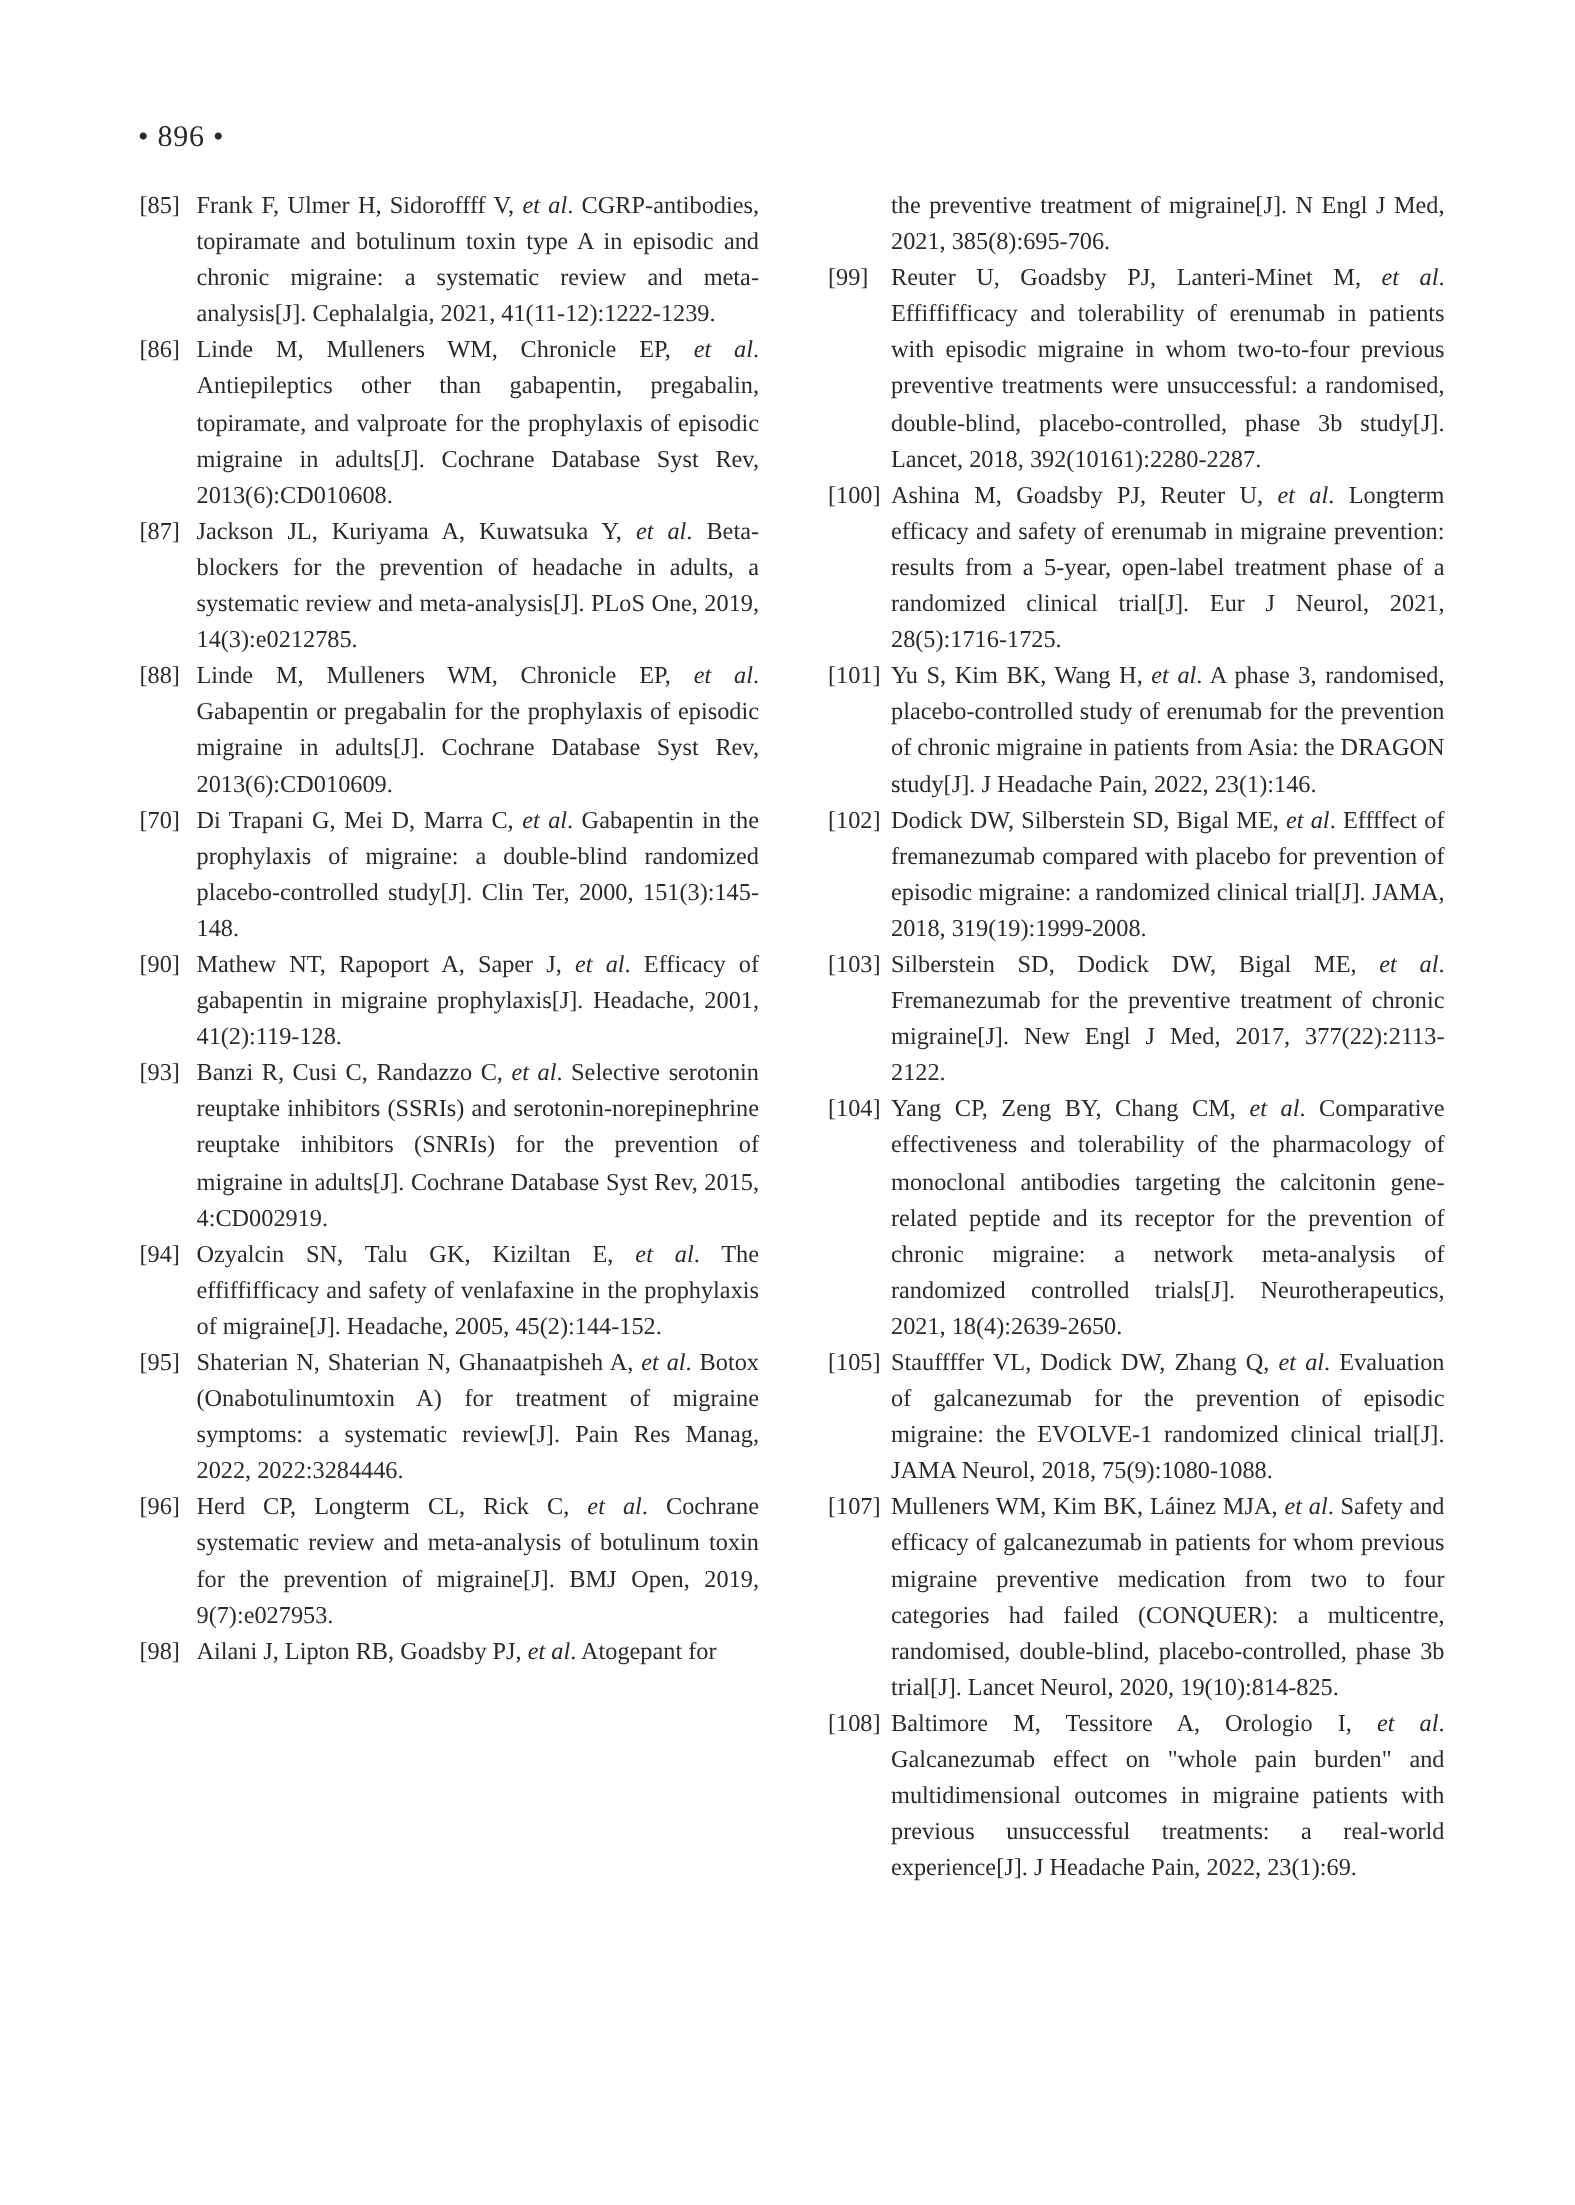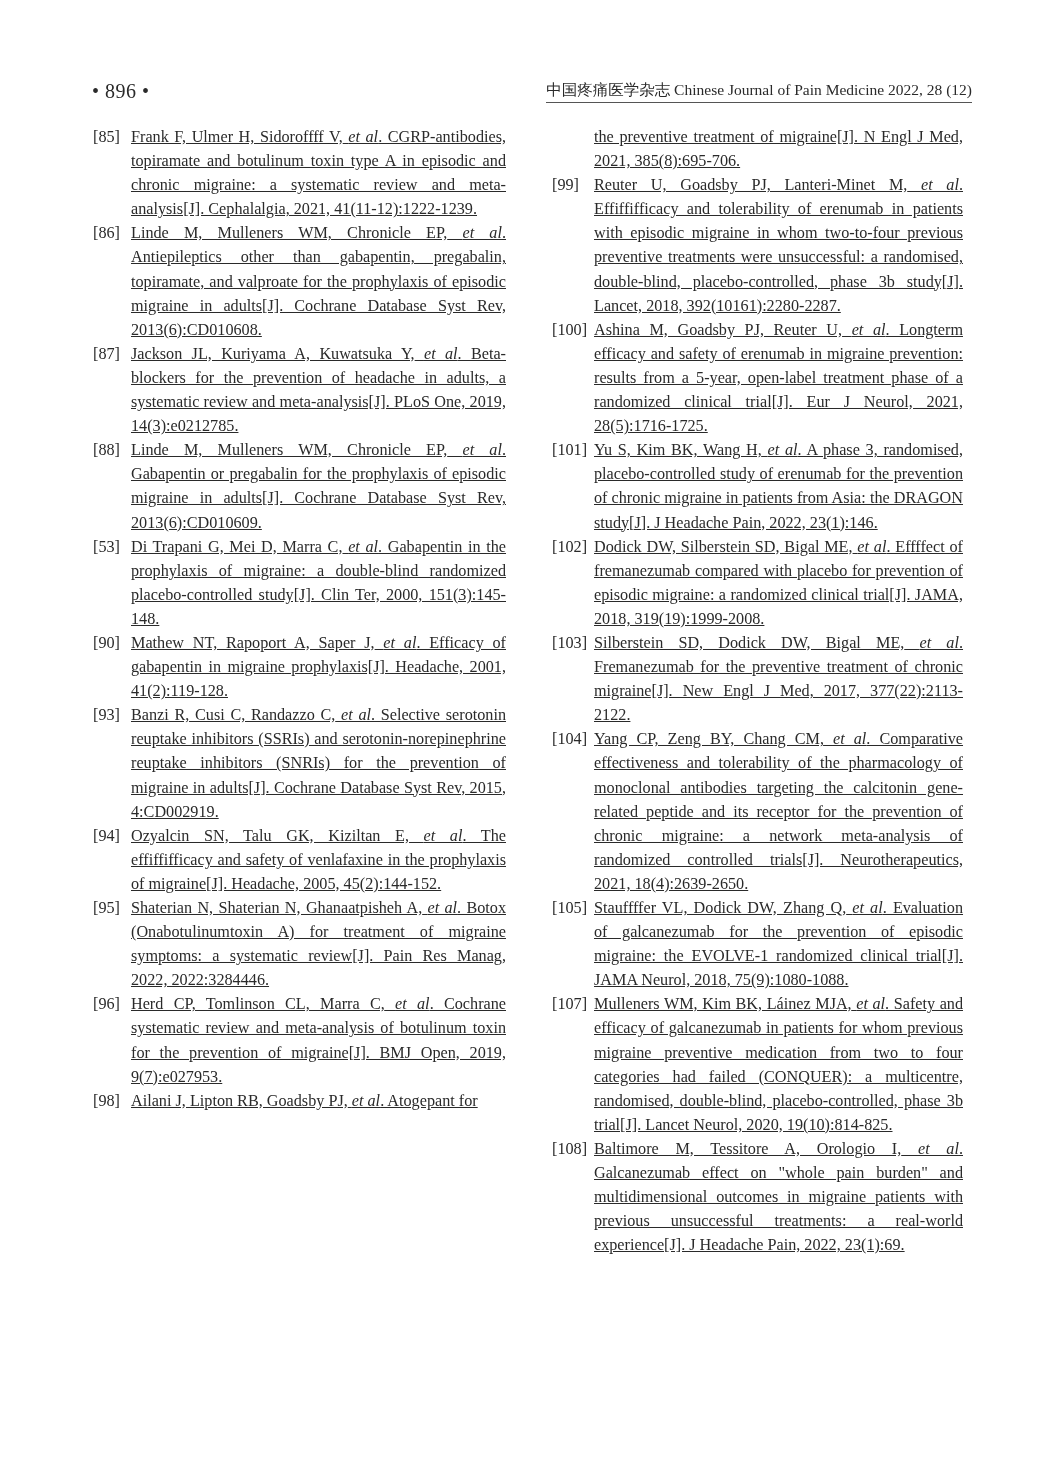--- a/index.html
+++ b/index.html
@@ -12,49 +12,48 @@
       position: absolute; top: 78px; left: 92px; right: 78px; height: 24px;
     }
     .page-num {
       position: absolute; left: 0; top: 2px; font-size: 20px; letter-spacing: 0.5px;
     }
     .running-title {
       position: absolute; right: 0; top: 2px; font-size: 15.5px;
       border-bottom: 1px solid #555; padding-bottom: 1px; white-space: nowrap;
     }
     .col {
-      position: absolute; top: 125px; font-size: 16.2px; line-height: 24.1px; text-decoration: underline;
+      position: absolute; top: 125px; font-size: 16.2px; line-height: 24.1px;
     }
     .col-left { left: 93px; width: 413px; }
     .col-right { left: 552px; width: 411px; }
     .ref { position: relative; padding-left: 38px; text-align: justify; text-align-last: left; }
     .col-right .ref { padding-left: 42px; }
     .ref-num { position: absolute; left: 0; top: 0; }
     .ref-cont { padding-left: 0; }
     .ital { font-style: italic; }
   </style>
 </head>
 <body>
 
 <div class="header">
   <span class="page-num">• 896 •</span>
-  <span class="running-title">中国疼痛医学杂志 Chinese Journal of Pain Medicine 2022, 28 (12)</span>
 </div>
 
 <div class="col col-left" id="left-col">
     <div class="ref"><span class="ref-num">[85]</span><span>Frank F, Ulmer H, Sidoroffff V,</span> <span class="ital">et al</span><span>. CGRP-antibodies, topiramate and botulinum toxin type A in episodic and chronic migraine: a systematic review and meta-analysis[J]. Cephalalgia, 2021, 41(11-12):1222-1239.</span></div>
     <div class="ref"><span class="ref-num">[86]</span><span>Linde M, Mulleners WM, Chronicle EP,</span> <span class="ital">et al</span><span>. Antiepileptics other than gabapentin, pregabalin, topiramate, and valproate for the prophylaxis of episodic migraine in adults[J]. Cochrane Database Syst Rev, 2013(6):CD010608.</span></div>
     <div class="ref"><span class="ref-num">[87]</span><span>Jackson JL, Kuriyama A, Kuwatsuka Y,</span> <span class="ital">et al</span><span>. Beta-blockers for the prevention of headache in adults, a systematic review and meta-analysis[J]. PLoS One, 2019, 14(3):e0212785.</span></div>
     <div class="ref"><span class="ref-num">[88]</span><span>Linde M, Mulleners WM, Chronicle EP,</span> <span class="ital">et al</span><span>. Gabapentin or pregabalin for the prophylaxis of episodic migraine in adults[J]. Cochrane Database Syst Rev, 2013(6):CD010609.</span></div>
-    <div class="ref"><span class="ref-num">[53]</span><span>Di Trapani G, Mei D, Marra C,</span> <span class="ital">et al</span><span>. Gabapentin in the prophylaxis of migraine: a double-blind randomized placebo-controlled study[J]. Clin Ter, 2000, 151(3):145-148.</span></div>
+    <div class="ref"><span class="ref-num">[70]</span><span>Di Trapani G, Mei D, Marra C,</span> <span class="ital">et al</span><span>. Gabapentin in the prophylaxis of migraine: a double-blind randomized placebo-controlled study[J]. Clin Ter, 2000, 151(3):145-148.</span></div>
     <div class="ref"><span class="ref-num">[90]</span><span>Mathew NT, Rapoport A, Saper J,</span> <span class="ital">et al</span><span>. Efficacy of gabapentin in migraine prophylaxis[J]. Headache, 2001, 41(2):119-128.</span></div>
     <div class="ref"><span class="ref-num">[93]</span><span>Banzi R, Cusi C, Randazzo C,</span> <span class="ital">et al</span><span>. Selective serotonin reuptake inhibitors (SSRIs) and serotonin-norepinephrine reuptake inhibitors (SNRIs) for the prevention of migraine in adults[J]. Cochrane Database Syst Rev, 2015, 4:CD002919.</span></div>
     <div class="ref"><span class="ref-num">[94]</span><span>Ozyalcin SN, Talu GK, Kiziltan E,</span> <span class="ital">et al</span><span>. The effiffifficacy and safety of venlafaxine in the prophylaxis of migraine[J]. Headache, 2005, 45(2):144-152.</span></div>
     <div class="ref"><span class="ref-num">[95]</span><span>Shaterian N, Shaterian N, Ghanaatpisheh A,</span> <span class="ital">et al</span><span>. Botox (Onabotulinumtoxin A) for treatment of migraine symptoms: a systematic review[J]. Pain Res Manag, 2022, 2022:3284446.</span></div>
-    <div class="ref"><span class="ref-num">[96]</span><span>Herd CP, Tomlinson CL, Marra C,</span> <span class="ital">et al</span><span>. Cochrane systematic review and meta-analysis of botulinum toxin for the prevention of migraine[J]. BMJ Open, 2019, 9(7):e027953.</span></div>
+    <div class="ref"><span class="ref-num">[96]</span><span>Herd CP, Longterm CL, Rick C,</span> <span class="ital">et al</span><span>. Cochrane systematic review and meta-analysis of botulinum toxin for the prevention of migraine[J]. BMJ Open, 2019, 9(7):e027953.</span></div>
     <div class="ref"><span class="ref-num">[98]</span><span>Ailani J, Lipton RB, Goadsby PJ,</span> <span class="ital">et al</span><span>. Atogepant for</span></div>
   </div>
 
 <div class="col col-right" id="right-col">
   <div class="ref ref-cont" style="padding-left:42px;">
     <span>the preventive treatment of migraine[J]. N Engl J Med, 2021, 385(8):695-706.</span>
   </div>
 <div class="ref"><span class="ref-num">[99]</span><span>Reuter U, Goadsby PJ, Lanteri-Minet M,</span> <span class="ital">et al</span><span>. Effiffifficacy and tolerability of erenumab in patients with episodic migraine in whom two-to-four previous preventive treatments were unsuccessful: a randomised, double-blind, placebo-controlled, phase 3b study[J]. Lancet, 2018, 392(10161):2280-2287.</span></div>
     <div class="ref"><span class="ref-num">[100]</span><span>Ashina M, Goadsby PJ, Reuter U,</span> <span class="ital">et al</span><span>. Longterm efficacy and safety of erenumab in migraine prevention: results from a 5-year, open-label treatment phase of a randomized clinical trial[J]. Eur J Neurol, 2021, 28(5):1716-1725.</span></div>
     <div class="ref"><span class="ref-num">[101]</span><span>Yu S, Kim BK, Wang H,</span> <span class="ital">et al</span><span>. A phase 3, randomised, placebo-controlled study of erenumab for the prevention of chronic migraine in patients from Asia: the DRAGON study[J]. J Headache Pain, 2022, 23(1):146.</span></div>

